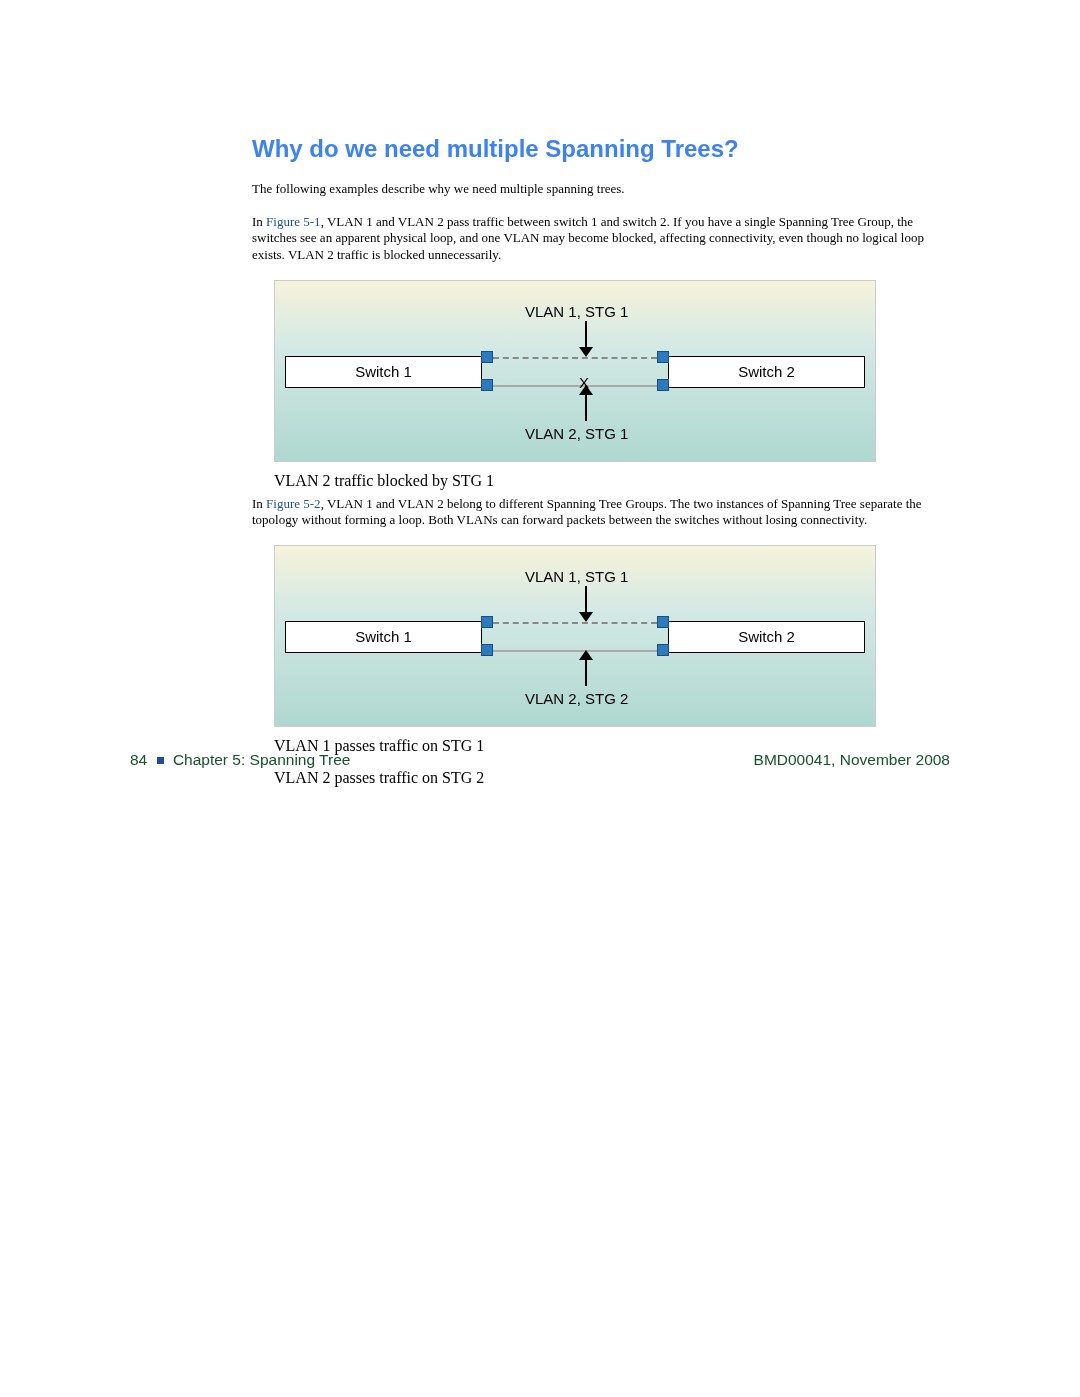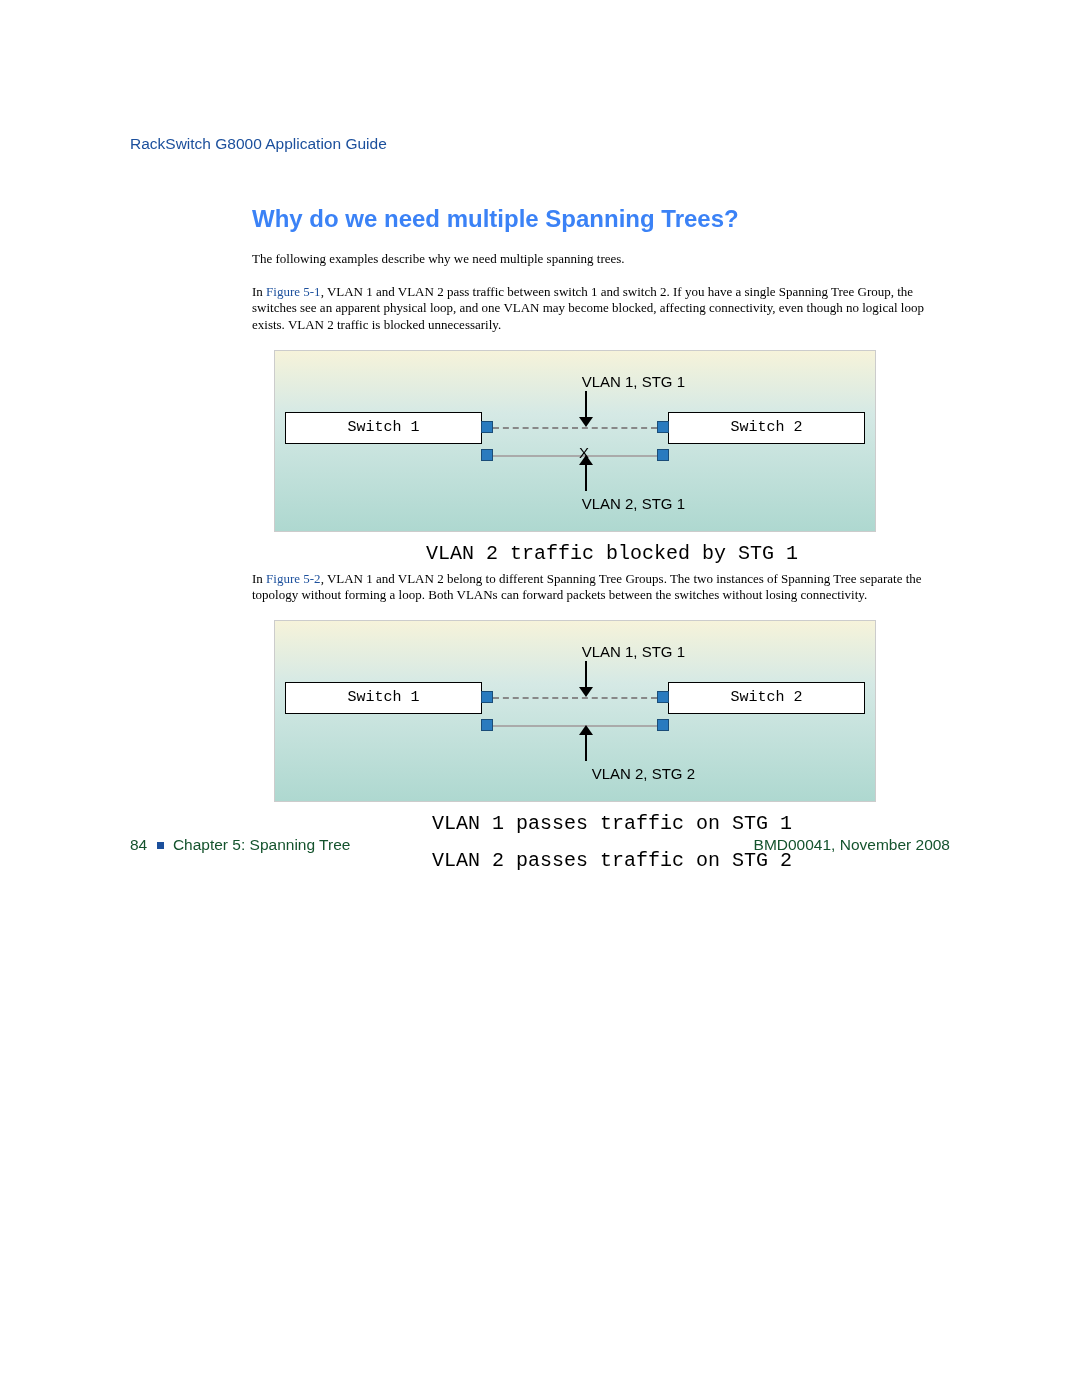--- a/index.html
+++ b/index.html
@@ -46,36 +46,35 @@
     font-family: Arial, Helvetica, sans-serif;
     font-size: 15px;
   }
   .switch-box {
     position: absolute;
     height: 30px;
     line-height: 30px;
     background: #fff;
     border: 1px solid #000;
     text-align: center;
-    top: 61px;
-    font-family: Liberation Mono, monospace;
+    top: 75px;
   }
   .switch-left { left: 10px; width: 195px; }
   .switch-right { right: 10px; width: 195px; }
   .port {
     position: absolute;
     width: 10px;
     height: 10px;
     background: #2a7bbf;
     border: 1px solid #1a4d78;
   }
   .top-label, .bottom-label {
     position: absolute;
     width: 160px;
-    text-align: right;
+    text-align: left;
   }
   .arrow-down, .arrow-up {
     position: absolute;
     width: 2px;
     background: #000;
     left: 310px;
   }
   .arrow-down::after, .arrow-up::after {
     content: '';
     position: absolute;
@@ -96,24 +95,23 @@
   .hline.dashed { border-top: 2px dashed #888; }
   .x-mark {
     position: absolute;
     top: 93px;
     left: 304px;
     font-size: 15px;
     font-weight: normal;
     color: #000;
   }
   .note-text {
-    font-family: Liberation Mono, monospace;
-    font-size: 20px;
+    font-family: Liberation Serif, serif;
+    font-size: 16px;
     margin: 10px 0 6px 144px;
-    text-align: center;
   }
   .fig-caption {
     font-family: Arial, Helvetica, sans-serif;
     font-size: 16px;
     margin: 18px 0 22px 144px;
   }
   .fig-caption b { font-weight: bold; }
   .footer {
     position: absolute;
     bottom: 84px;
@@ -136,21 +134,20 @@
   .port-l-top { top: 70px; left: 206px; }
   .port-l-bot { top: 98px; left: 206px; }
   .port-r-top { top: 70px; right: 206px; }
   .port-r-bot { top: 98px; right: 206px; }
 </style>
 </head>
 <body>
 
 <div class="page">
 
-  <div class="running-head">RackSwitch G8000  Application Guide</div>
 
   <h2 class="section-title">Why do we need multiple Spanning Trees?</h2>
 
   <p class="body-text">The following examples describe why we need multiple spanning trees.</p>
 
   <p class="body-text">
     <span>In </span><span class="fig-ref">Figure 5-1</span><span>, VLAN 1 and VLAN 2 pass traffic between switch 1 and switch 2. If you have a single Spanning Tree Group, the switches see an apparent physical loop, and one VLAN may become blocked, affecting connectivity, even though no logical loop exists. VLAN 2 traffic is blocked unnecessarily.</span>
   </p>
 
   <div class="diagram">
@@ -181,21 +178,21 @@
     <div class="switch-box switch-right">Switch 2</div>
     <div class="port port-l-top"></div>
     <div class="port port-l-bot"></div>
     <div class="port port-r-top"></div>
     <div class="port port-r-bot"></div>
     <div class="hline dashed" style="top:76px;"></div>
     <div class="hline" style="top:104px;"></div>
     <div class="top-label" style="top:22px; left:250px;">VLAN 1, STG 1</div>
     <div class="arrow-down"></div>
     <div class="arrow-up"></div>
-    <div class="bottom-label" style="top:144px; left:260px;">VLAN 2, STG 2</div>
+    <div class="bottom-label" style="top:144px; left:250px;">VLAN 2, STG 2</div>
   </div>
 
   <div class="note-text" style="margin-bottom:8px;">VLAN 1 passes traffic on STG 1</div>
   <div class="note-text" style="margin-top:14px;">VLAN 2 passes traffic on STG 2</div>
 
 
   <div class="footer">
     <div>
       <span>84</span>
       <span class="sq"></span>

